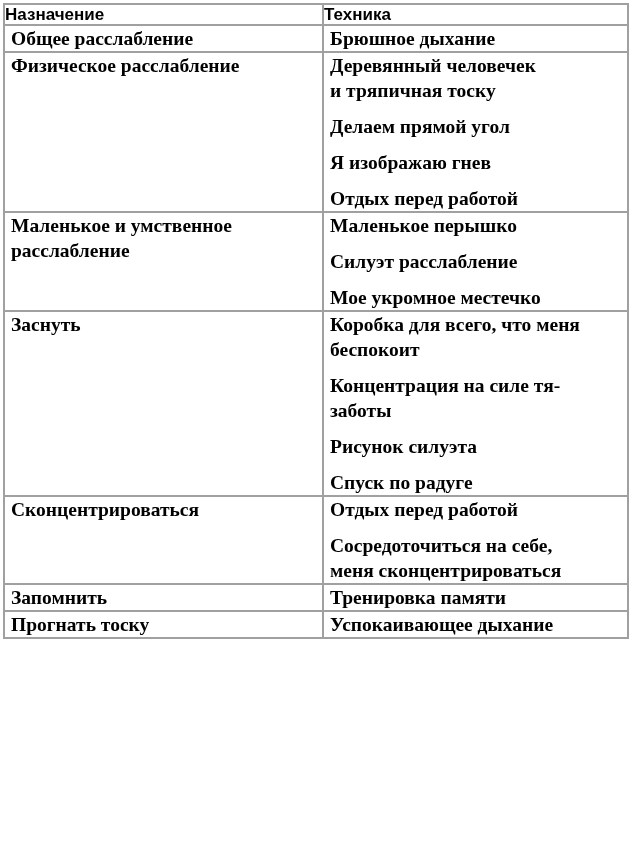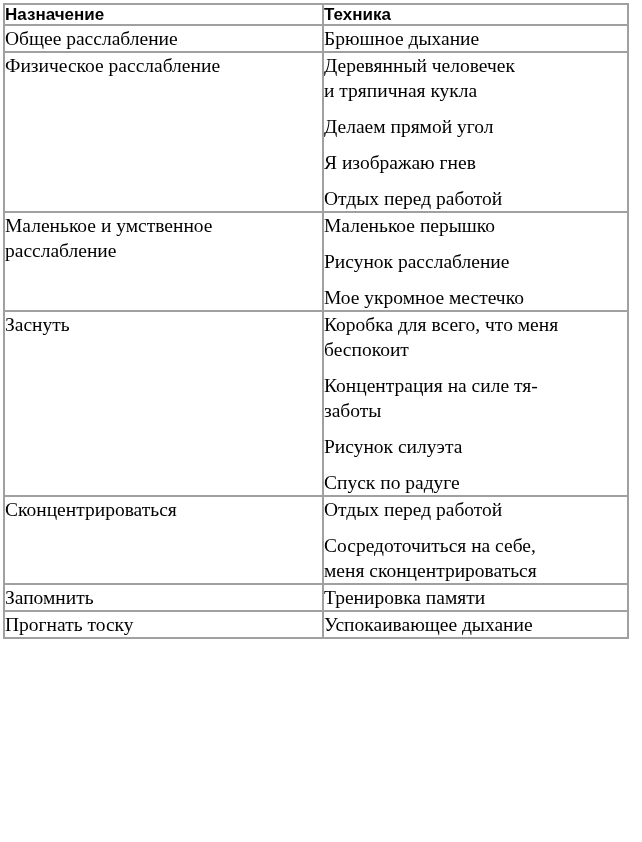--- a/index.html
+++ b/index.html
@@ -53,21 +53,22 @@
   
   tbody td {
     font-size: 19.5px;
     line-height: 25px;
     padding: 5px 8px 7px 11px;
   }
 
   tbody td.purpose { padding-right: 4px; }
 
   .entry {
-    margin: 0 0 0 0;
+    margin: 0 0 0 6px;
+    font-weight: bold;
   }
   .entry + .entry {
     margin-top: 11px;
   }
   .entry .cont {
     display: block;
   }
 </style>
 </head>
 <body>
@@ -99,21 +100,21 @@
         </tr>
         <tr>
           <td class="purpose">
             <div class="entry">
               <span class="cont">Физическое расслабление</span>
             </div>
           </td>
           <td class="technique">
             <div class="entry">
               <span class="cont">Деревянный человечек</span>
-              <span class="cont">и тряпичная кукла</span>
+              <span class="cont">и тряпичная тоску</span>
             </div>
             <div class="entry">
               <span class="cont">Делаем прямой угол</span>
             </div>
             <div class="entry">
               <span class="cont">Я изображаю гнев</span>
             </div>
             <div class="entry">
               <span class="cont">Отдых перед работой</span>
             </div>
@@ -124,21 +125,21 @@
             <div class="entry">
               <span class="cont">Маленькое и умственное</span>
               <span class="cont">расслабление</span>
             </div>
           </td>
           <td class="technique">
             <div class="entry">
               <span class="cont">Маленькое перышко</span>
             </div>
             <div class="entry">
-              <span class="cont">Рисунок расслабление</span>
+              <span class="cont">Силуэт расслабление</span>
             </div>
             <div class="entry">
               <span class="cont">Мое укромное местечко</span>
             </div>
           </td>
         </tr>
         <tr>
           <td class="purpose">
             <div class="entry">
               <span class="cont">Заснуть</span>

